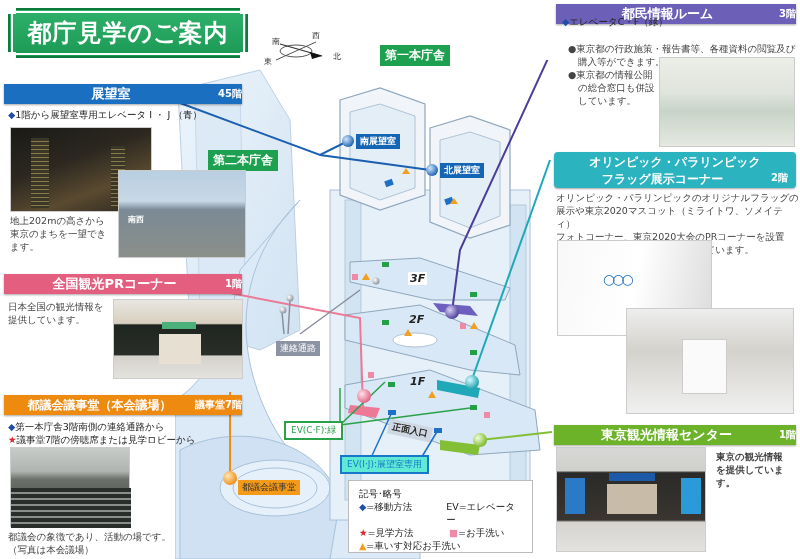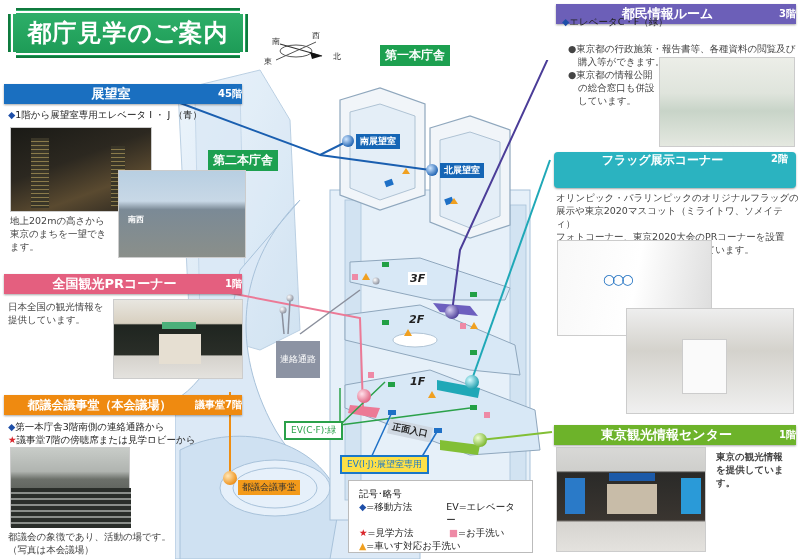--- a/index.html
+++ b/index.html
@@ -34,24 +34,24 @@
   .tri { color: #f0a020; }
   .pinksq { color: #ee8aa6; }
 
   .photo { border: 1px solid #ccc; }
 
   
   .map-bg { left: 175px; top: 60px; width: 560px; height: 499px; }
 
   .tag-green { background: #1da050; color: #fff; font-weight: bold; font-size: 12px; padding: 2px 5px; }
   .tag-blue { background: #1565b5; color: #fff; font-size: 9px; font-weight: bold; padding: 1px 4px; }
-  .tag-gray { background: #8c93a3; color: #fff; font-size: 9px; padding: 12px 4px; }
+  .tag-gray { background: #8c93a3; color: #fff; font-size: 9px; padding: 1px 4px; }
   .tag-orange { background: #f39a1a; color: #333; font-size: 9px; font-weight: normal; padding: 1px 4px; }
   .ev-green { background: #fff; border: 2px solid #2ba14a; color: #2ba14a; font-size: 9px; padding: 1px 5px; }
-  .ev-blue { background: #fde047; border: 2px solid #1977c9; color: #1977c9; font-size: 9px; padding: 1px 5px; }
+  .ev-blue { background: #5eead4; border: 2px solid #1977c9; color: #1977c9; font-size: 9px; padding: 1px 5px; }
 
   .legend { left: 348px; top: 480px; width: 185px; height: 73px; border: 1px solid #bbb; background: #fff; padding: 6px 10px; font-size: 9.5px; line-height: 13px; color: #222; }
   .legend-row { display: flex; }
   .legend-row span:first-child { width: 90px; }
 </style>
 </head>
 <body>
 
 <div class="abs title-plaque">都庁見学のご案内</div>
 
@@ -252,20 +252,21 @@
   <div style="padding-left:10px;">購入等ができます。</div>
 </div>
 <div class="abs txt" style="left:568px;top:68px;width:90px;">
   <div><span>●</span><span>東京都の情報公開</span></div>
   <div style="padding-left:10px;">の総合窓口も併設</div>
   <div style="padding-left:10px;">しています。</div>
 </div>
 <div class="abs photo" style="left:659px;top:57px;width:136px;height:90px;background:linear-gradient(#eceee8 0%,#dfe4dc 40%,#c8d4c8 60%,#e4e8e0 100%);"></div>
 
 <div class="abs" style="left:554px;top:152px;width:242px;height:36px;background:#2bb3c0;border-radius:4px;color:#fff;font-weight:bold;box-shadow:0 1px 2px rgba(0,0,0,0.35);">
+  <div style="text-align:center;font-size:12px;margin-top:2px;">オリンピック・パラリンピック</div>
   <div style="display:flex;font-size:12px;">
     <span style="flex:1;text-align:center;">フラッグ展示コーナー</span>
     <span style="font-size:10px;padding-right:8px;">2階</span>
   </div>
 </div>
 <div class="abs txt" style="left:556px;top:191px;width:244px;">
   <div>オリンピック・パラリンピックのオリジナルフラッグの</div>
   <div>展示や東京2020マスコット（ミライトワ、ソメイティ）</div>
   <div>フォトコーナー、東京2020大会のPRコーナーを設置</div>
   <div style="text-align:right;padding-right:46px;">しています。</div>

